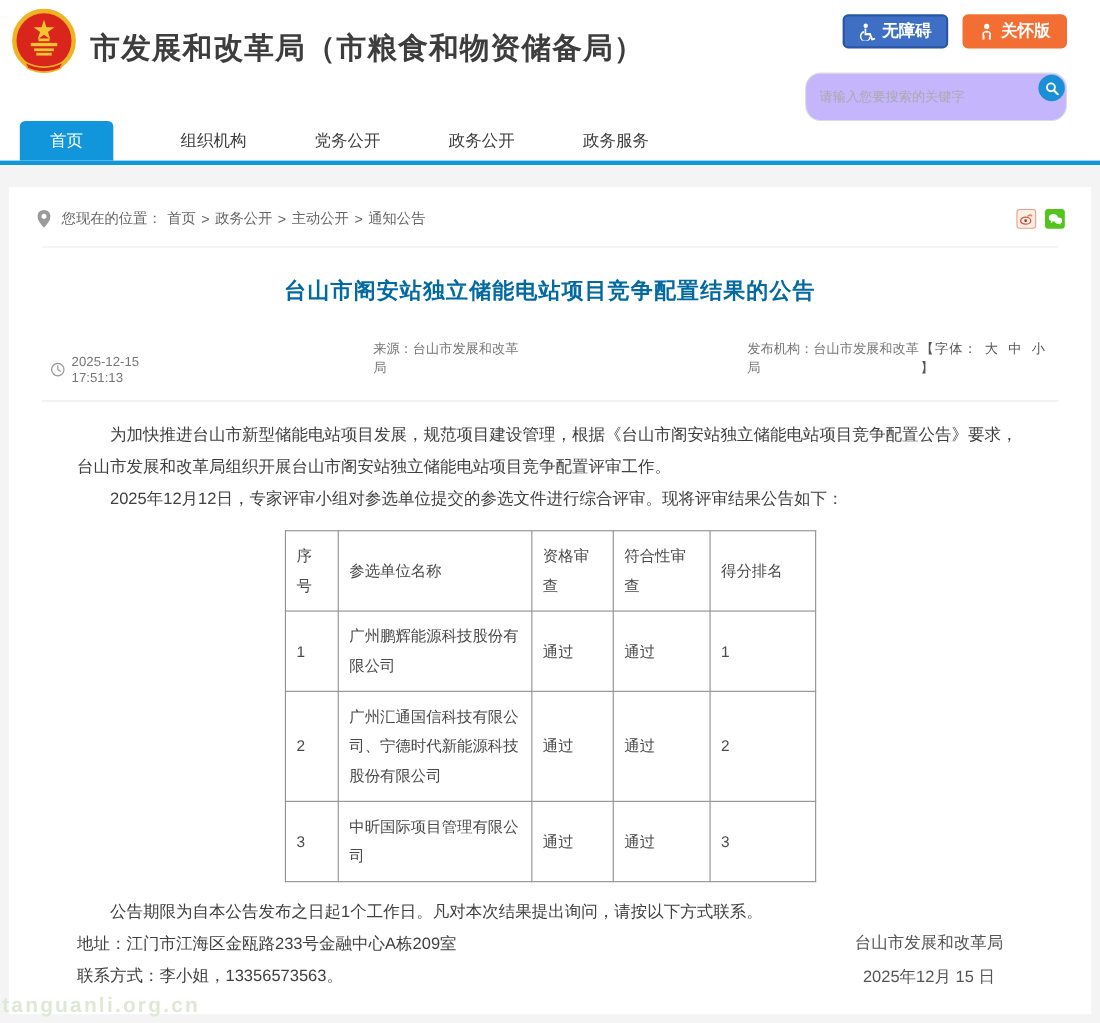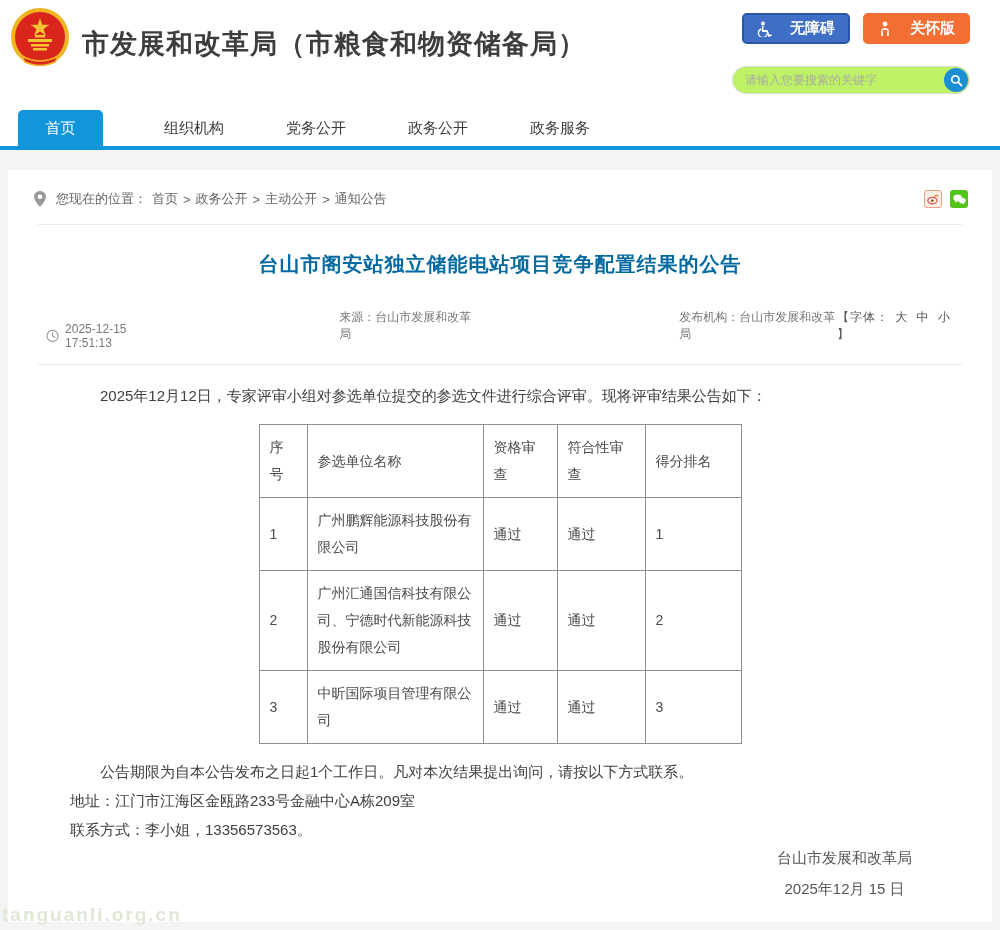--- a/index.html
+++ b/index.html
@@ -5,25 +5,25 @@
   * { margin:0; padding:0; box-sizing:border-box; }
   html,body { width:1000px; height:930px; overflow:hidden; }
   body { font-family:"Liberation Sans","DejaVu Sans",sans-serif; background:#f4f4f4; position:relative; }
 
   
   .header { background:#ffffff; height:100px; position:relative; }
   .emblem { position:absolute; left:8px; top:5px; width:64px; height:66px; }
   .site-title { position:absolute; left:82px; top:26px; font-size:27px; font-weight:bold; color:#3d3d3d; letter-spacing:1px; }
   .header-right { position:absolute; right:30px; top:13px; width:238px; }
   .hr-buttons { display:flex; justify-content:flex-end; gap:13px; }
-  .pill-btn { display:flex; align-items:center; gap:18px; height:31px; padding:0 13px; border-radius:5px; color:#fff; font-size:15px; font-weight:bold; cursor:pointer; }
+  .pill-btn { display:flex; align-items:center; gap:6px; height:31px; padding:0 13px; border-radius:5px; color:#fff; font-size:15px; font-weight:bold; cursor:pointer; }
   .btn-blue { background:#3e6fc4; border:2px solid #2b55a6; }
   .btn-orange { background:#f26e32; border:2px solid #f26e32; }
   .search-wrap { margin-top:22px; position:relative; width:238px; height:28px; }
-  .search-input { width:100%; height:28px; border:1px solid #dcdcdc; border-radius:14px; background:#bef264; padding:0 34px 0 12px; font-size:12px; color:#666; outline:none; }
+  .search-input { width:100%; height:44px; border:1px solid #dcdcdc; border-radius:14px; background:#c4b5fd; padding:0 34px 0 12px; font-size:12px; color:#666; outline:none; }
   .search-input::placeholder { color:#aaa; }
   .search-btn { position:absolute; right:2px; top:2px; width:24px; height:24px; border-radius:50%; background:#1b8fd6; border:none; display:flex; align-items:center; justify-content:center; cursor:pointer; }
 
   
   .nav { background:#ffffff; padding-top:10px; }
   .nav-row { display:flex; align-items:flex-end; height:36px; }
   .tab { font-size:15px; color:#3c3c3c; cursor:pointer; height:36px; display:flex; align-items:center; justify-content:center; }
   .tab-active { background:#1296db; color:#fff; width:85px; margin-left:18px; border-radius:5px 5px 0 0; font-size:15px; }
   .tab-plain { width:62px; margin-left:60px; }
   .nav-line { height:4px; background:#1296db; }
@@ -179,20 +179,21 @@
       <span>【字体：</span>
       <span class="font-size-opt">大</span>
       <span class="font-size-opt">中</span>
       <span class="font-size-opt">小</span>
       <span>】</span>
     </span>
   </div>
   <div class="meta-divider"></div>
 
   <div class="body-text">
+    <p>为加快推进台山市新型储能电站项目发展，规范项目建设管理，根据《台山市阁安站独立储能电站项目竞争配置公告》要求，台山市发展和改革局组织开展台山市阁安站独立储能电站项目竞争配置评审工作。</p>
     <p>2025年12月12日，专家评审小组对参选单位提交的参选文件进行综合评审。现将评审结果公告如下：</p>
   </div>
 
   <table class="result">
     <tbody>
         <tr>
       <th class="col-no">序号</th>
       <th class="col-name">参选单位名称</th>
       <th class="col-qual">资格审查</th>
       <th class="col-conf">符合性审查</th>

